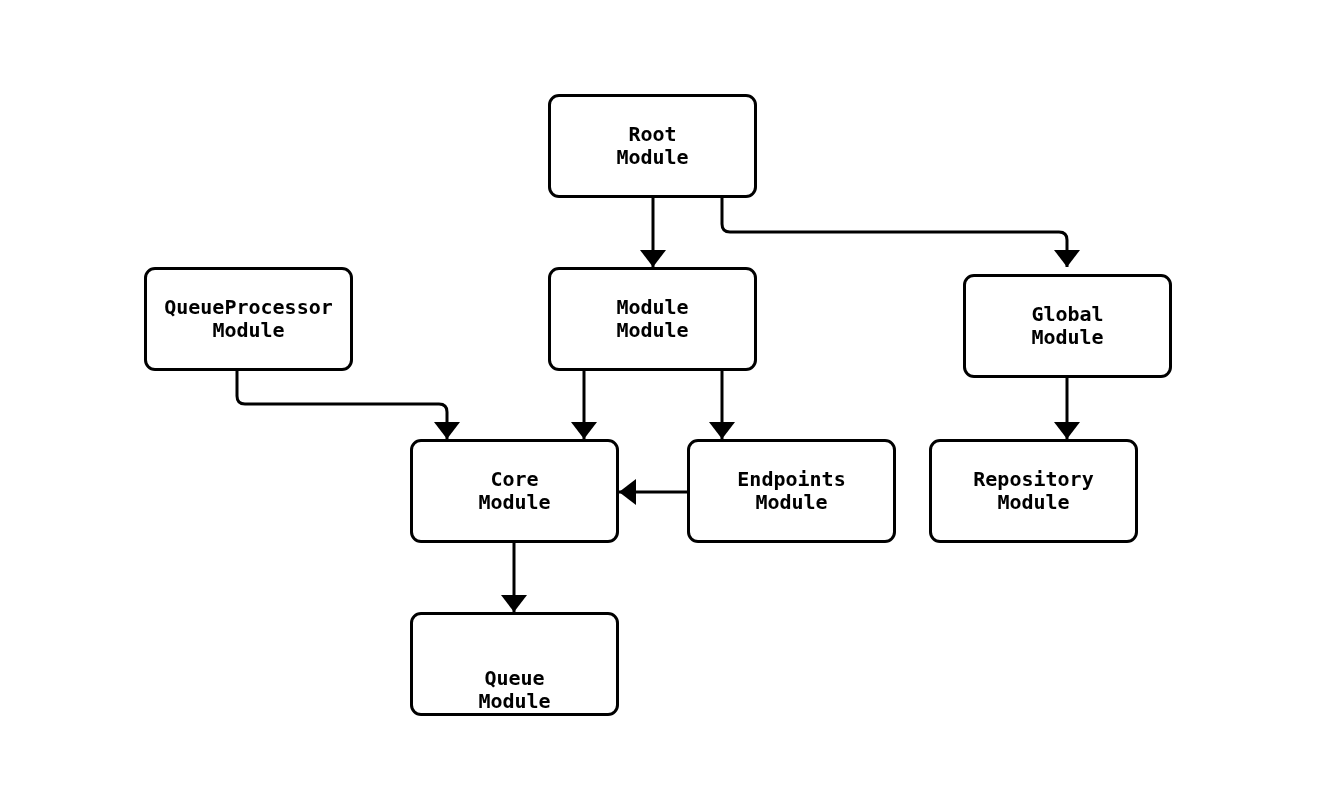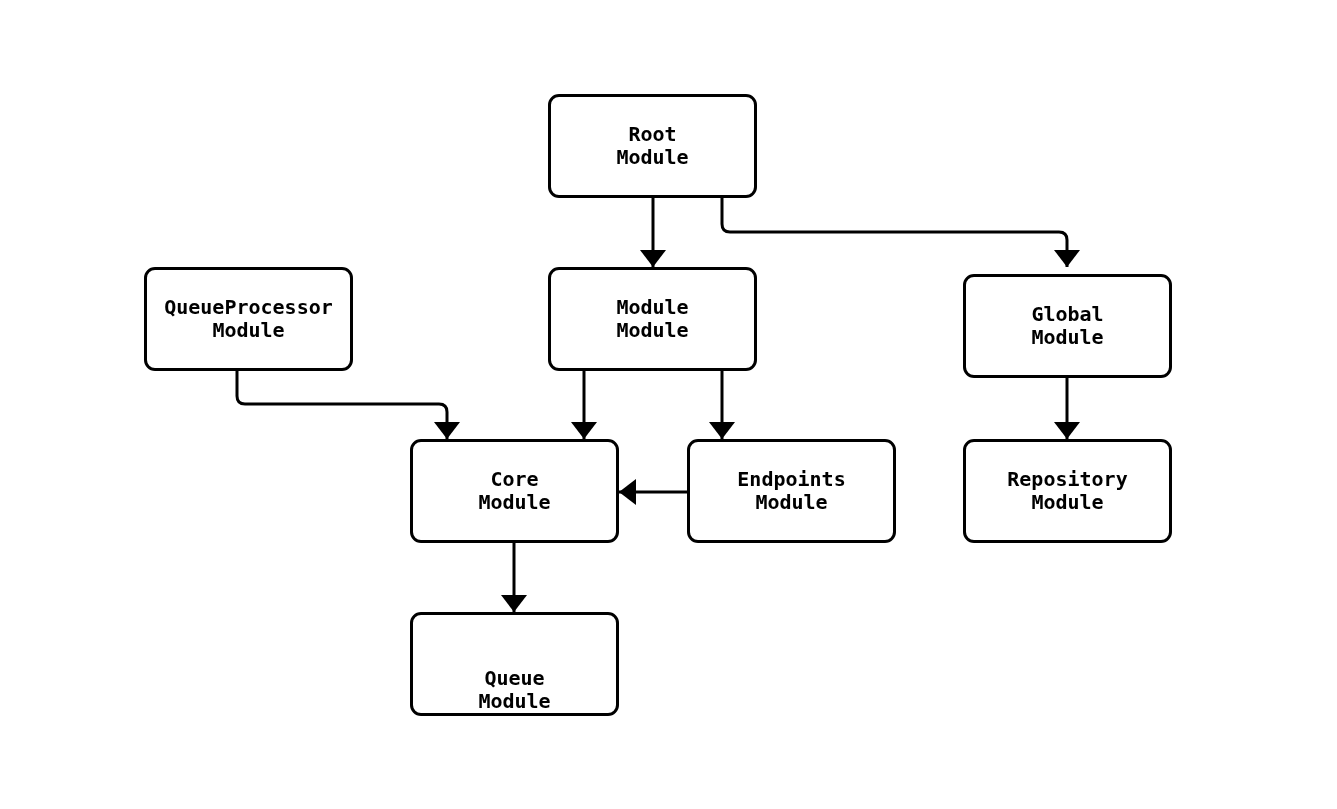--- a/index.html
+++ b/index.html
@@ -85,21 +85,21 @@
   <div class="node" style="left:410px; top:439px;">
     <span>Core</span>
     <span>Module</span>
   </div>
 
   <div class="node" style="left:687px; top:439px;">
     <span>Endpoints</span>
     <span>Module</span>
   </div>
 
-  <div class="node" style="left:963px; top:439px;text-align:right;">
+  <div class="node" style="left:929px; top:439px;text-align:right;">
     <span>Repository</span>
     <span>Module</span>
   </div>
 
   <div class="node" style="left:410px; top:612px;justify-content:flex-end;">
     <span>Queue</span>
     <span>Module</span>
   </div>
 
 </div>

